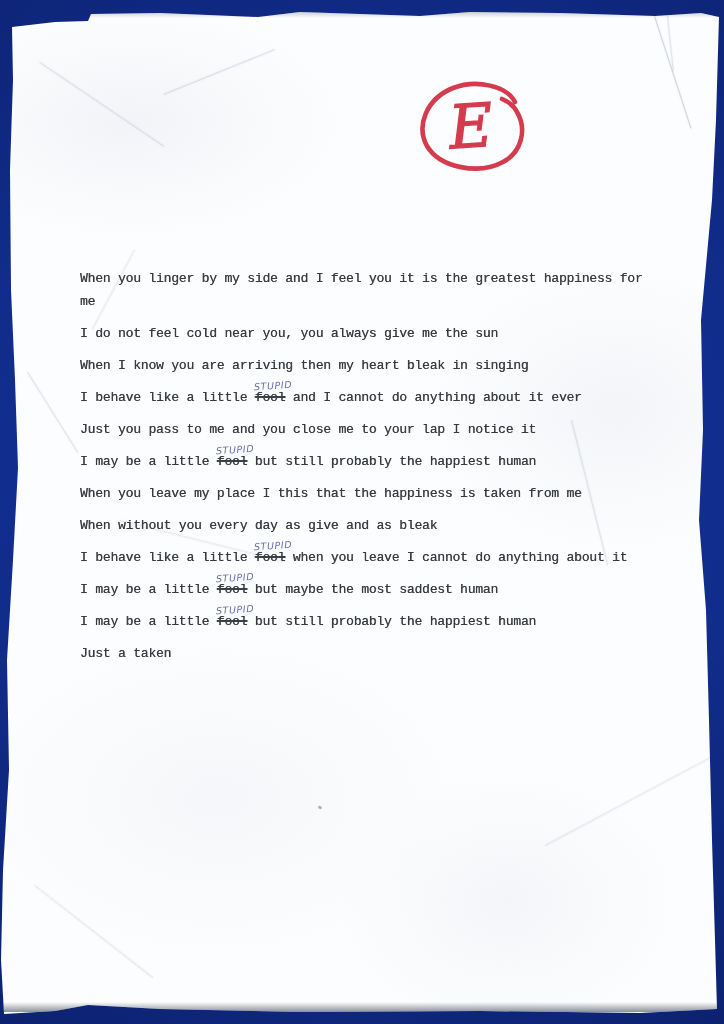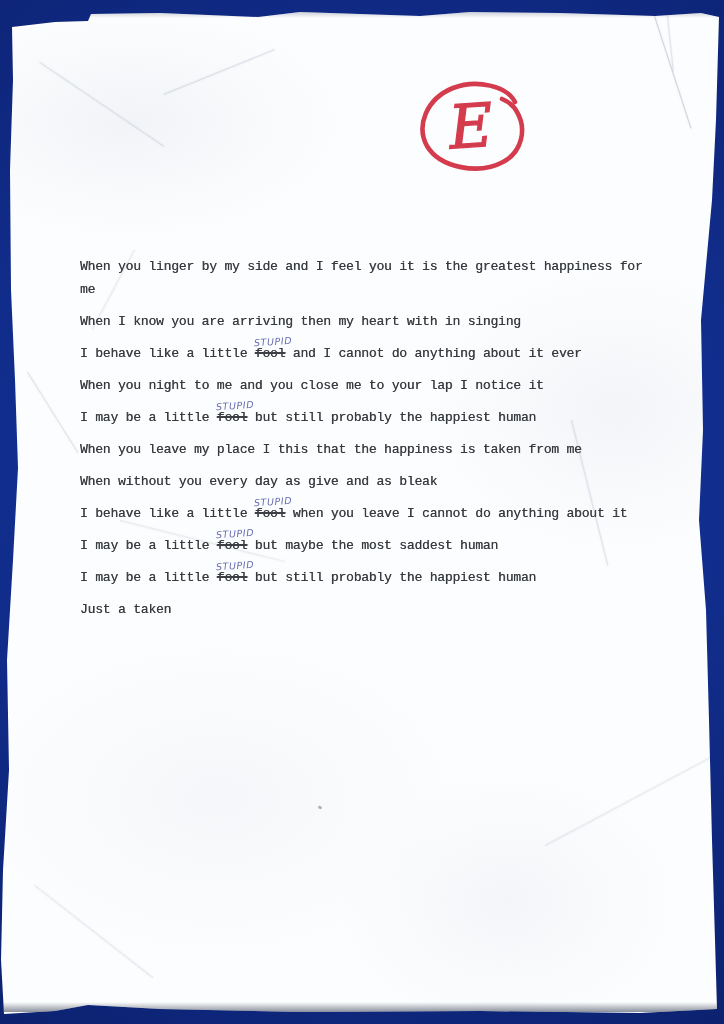--- a/index.html
+++ b/index.html
@@ -69,21 +69,21 @@
     transform: rotate(25deg);
   }
   
   .grade-svg {
     position: absolute; left: 415px; top: 76px;
     width: 125px; height: 102px;
   }
   
   .poem {
     position: absolute;
-    left: 80px; top: 256px;
+    left: 80px; top: 268px;
     width: 575px;
     font-size: 13px;
     letter-spacing: -0.2px;
     color: #36393d;
     text-shadow: 0.3px 0 0 rgba(54,57,61,0.75);
   }
   .poem p.line {
     margin: 0 0 9.5px 0;
     line-height: 22.5px;
   }
@@ -128,23 +128,24 @@
     <div class="crease c10"></div>
     <div class="speck"></div>
 
     <svg class="grade-svg" viewBox="0 0 125 102" aria-hidden="true">
       <path d="M 100 26 C 92 10 62 3 38 12 C 11 23 1 50 12 70 C 25 92 64 99 88 86 C 107 76 112 53 102 36 C 99 30 94 26 87 23" fill="none" stroke="#d43c4e" stroke-width="4.6" stroke-linecap="round"></path>
       <text x="34" y="71" font-family="DejaVu Serif, serif" font-style="italic" font-size="60" fill="#d43c4e" stroke="#d43c4e" stroke-width="1.3" transform="rotate(-4 58 50)">E</text>
     </svg>
 
     <div class="poem" id="poem">
         <p class="line">When you linger by my side and I feel you it is the greatest happiness for me</p>
-        <p class="line">When I know you are arriving then my heart with in singing</p>
+        <p class="line">I do not feel cold near you, you always give me the sun</p>
+        <p class="line">When I know you are arriving then my heart bleak in singing</p>
         <p class="line">I behave like a little <span class="corr"><span class="note">STUPID</span><span class="strike">fool</span></span> and I cannot do anything about it ever</p>
-        <p class="line">When you night to me and you close me to your lap I notice it</p>
+        <p class="line">Just you pass to me and you close me to your lap I notice it</p>
         <p class="line">I may be a little <span class="corr"><span class="note">STUPID</span><span class="strike">fool</span></span> but still probably the happiest human</p>
         <p class="line">When you leave my place I this that the happiness is taken from me</p>
         <p class="line">When without you every day as give and as bleak</p>
         <p class="line">I behave like a little <span class="corr"><span class="note">STUPID</span><span class="strike">fool</span></span> when you leave I cannot do anything about it</p>
         <p class="line">I may be a little <span class="corr"><span class="note">STUPID</span><span class="strike">fool</span></span> but maybe the most saddest human</p>
         <p class="line">I may be a little <span class="corr"><span class="note">STUPID</span><span class="strike">fool</span></span> but still probably the happiest human</p>
         <p class="line">Just a taken</p>
       </div>
 
   </div>

